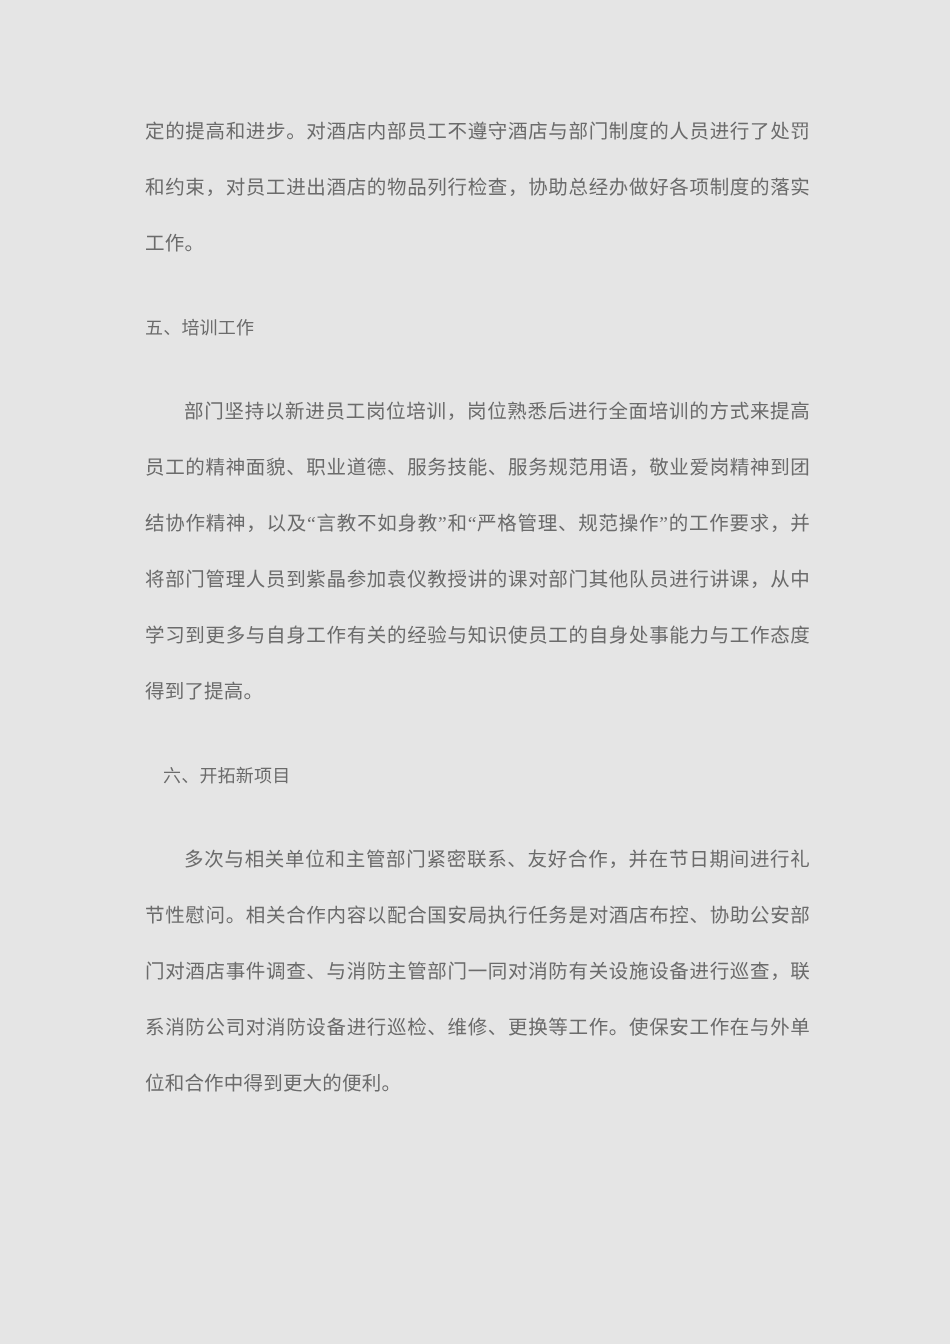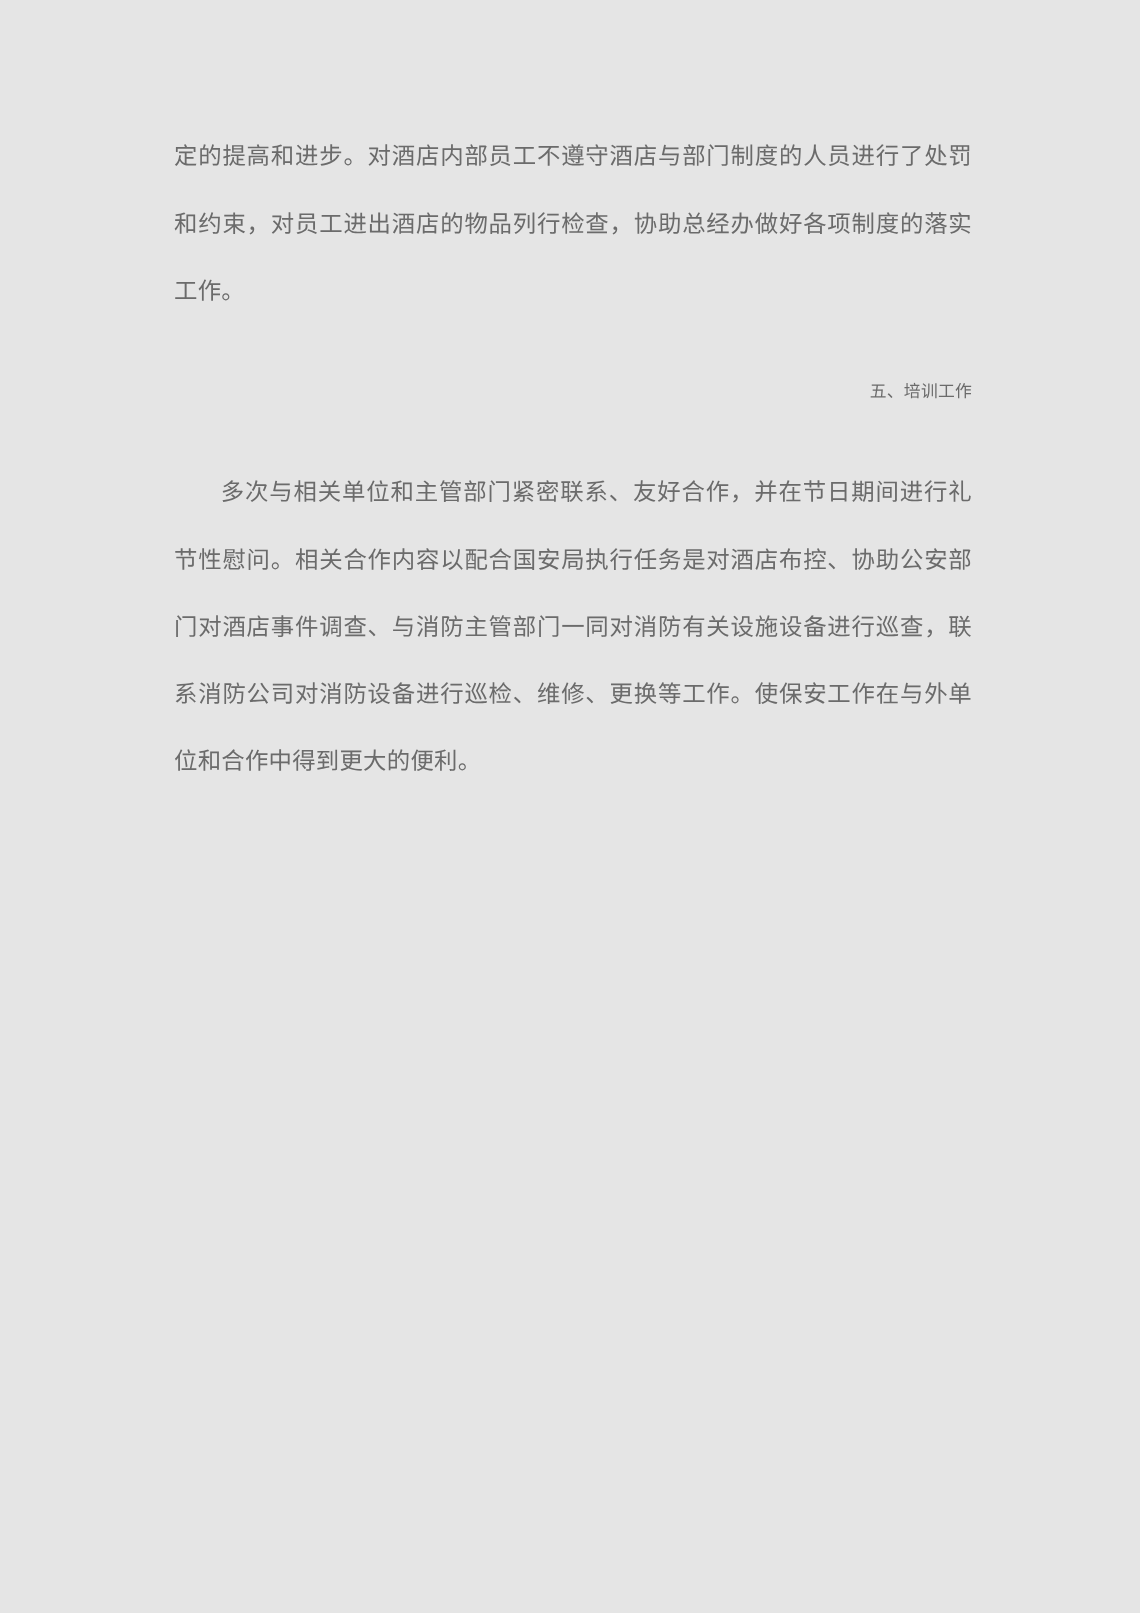--- a/index.html
+++ b/index.html
@@ -41,41 +41,42 @@
   }
   .indent-1 {
     text-indent: 1em;
   }
   .no-indent {
     text-indent: 0;
   }
   .heading {
     margin: 0;
     color: #6b6b6b;
-    font-size: 14px;
+    font-size: 18px;
     line-height: 56px;
     letter-spacing: 0.2px;
-    text-align: right;
   }
   .heading + .para {
     margin-top: 28px;
   }
   .para + .heading {
     margin-top: 28px;
   }
 </style>
 </head>
 <body>
 
 <div class="page">
   <div class="doc-body">
 
     <p class="para no-indent">定的提高和进步。对酒店内部员工不遵守酒店与部门制度的人员进行了处罚和约束，对员工进出酒店的物品列行检查，协助总经办做好各项制度的落实工作。</p>
 
     <p class="heading no-indent">五、培训工作</p>
 
+    <p class="para indent">部门坚持以新进员工岗位培训，岗位熟悉后进行全面培训的方式来提高员工的精神面貌、职业道德、服务技能、服务规范用语，敬业爱岗精神到团结协作精神，以及“言教不如身教”和“严格管理、规范操作”的工作要求，并将部门管理人员到紫晶参加袁仪教授讲的课对部门其他队员进行讲课，从中学习到更多与自身工作有关的经验与知识使员工的自身处事能力与工作态度得到了提高。</p>
 
+    <p class="heading indent-1">六、开拓新项目</p>
 
 
     <p class="para indent">多次与相关单位和主管部门紧密联系、友好合作，并在节日期间进行礼节性慰问。相关合作内容以配合国安局执行任务是对酒店布控、协助公安部门对酒店事件调查、与消防主管部门一同对消防有关设施设备进行巡查，联系消防公司对消防设备进行巡检、维修、更换等工作。使保安工作在与外单位和合作中得到更大的便利。</p>
 
   </div>
 </div>
 
 </body></html>

